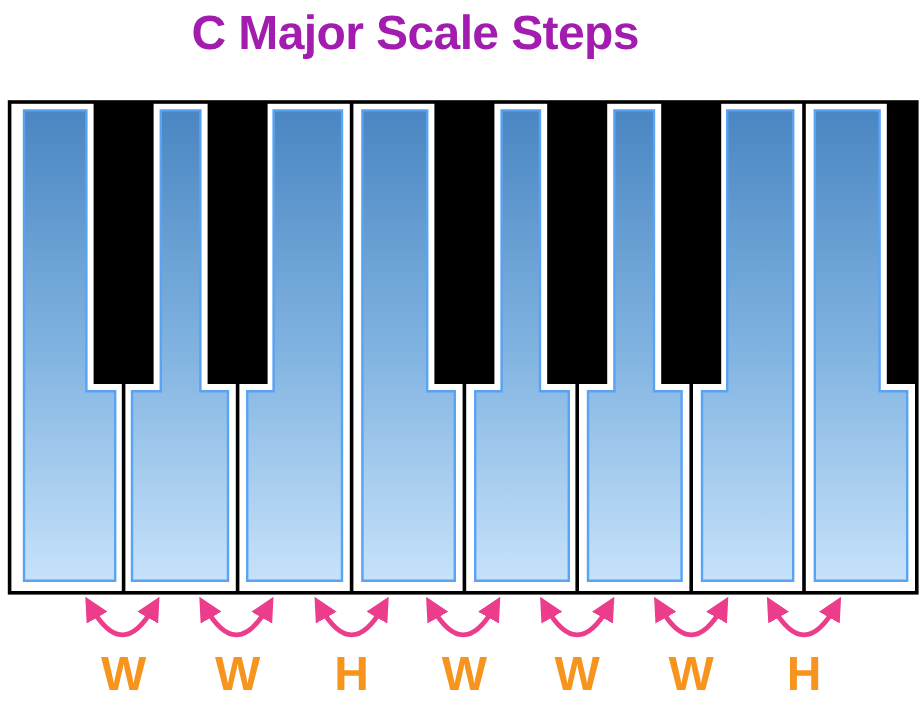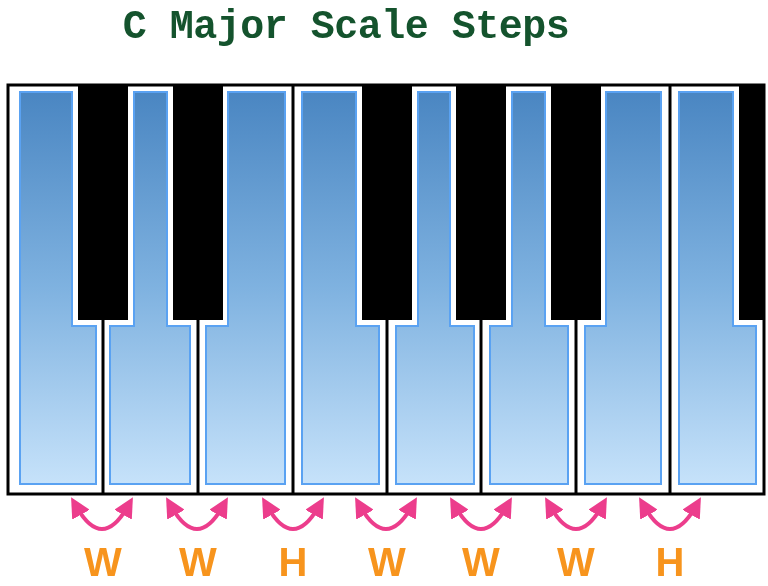--- a/index.html
+++ b/index.html
@@ -1,20 +1,20 @@
 <!DOCTYPE html>
 <html><head>
 <meta charset="utf-8">
 <style>
   html, body { margin: 0; padding: 0; background: #ffffff; }
   body { width: 768px; height: 586px; position: relative; overflow: hidden; font-family: "Liberation Sans", sans-serif; }
   .title {
     position: absolute; left: 0; top: 0; width: 692px; height: 56px;
-    text-align: center; font-weight: bold; font-size: 40px; line-height: 56px; color: #14532d;
-    font-family: Liberation Mono, monospace; letter-spacing: -0.5px;
+    text-align: center; font-weight: bold; font-size: 40px; line-height: 56px; color: #a21caf;
+    font-family: Liberation Sans, sans-serif; letter-spacing: -0.5px;
   }
   .keyboard { position: absolute; left: 0; top: 0; width: 768px; height: 586px; }
   .step-label {
     position: absolute; top: 541px; width: 60px; text-align: center;
     font-weight: bold; font-size: 40px; line-height: 42px;
     font-family: "Liberation Sans", sans-serif;
   }
 </style>
 </head>
 <body>

